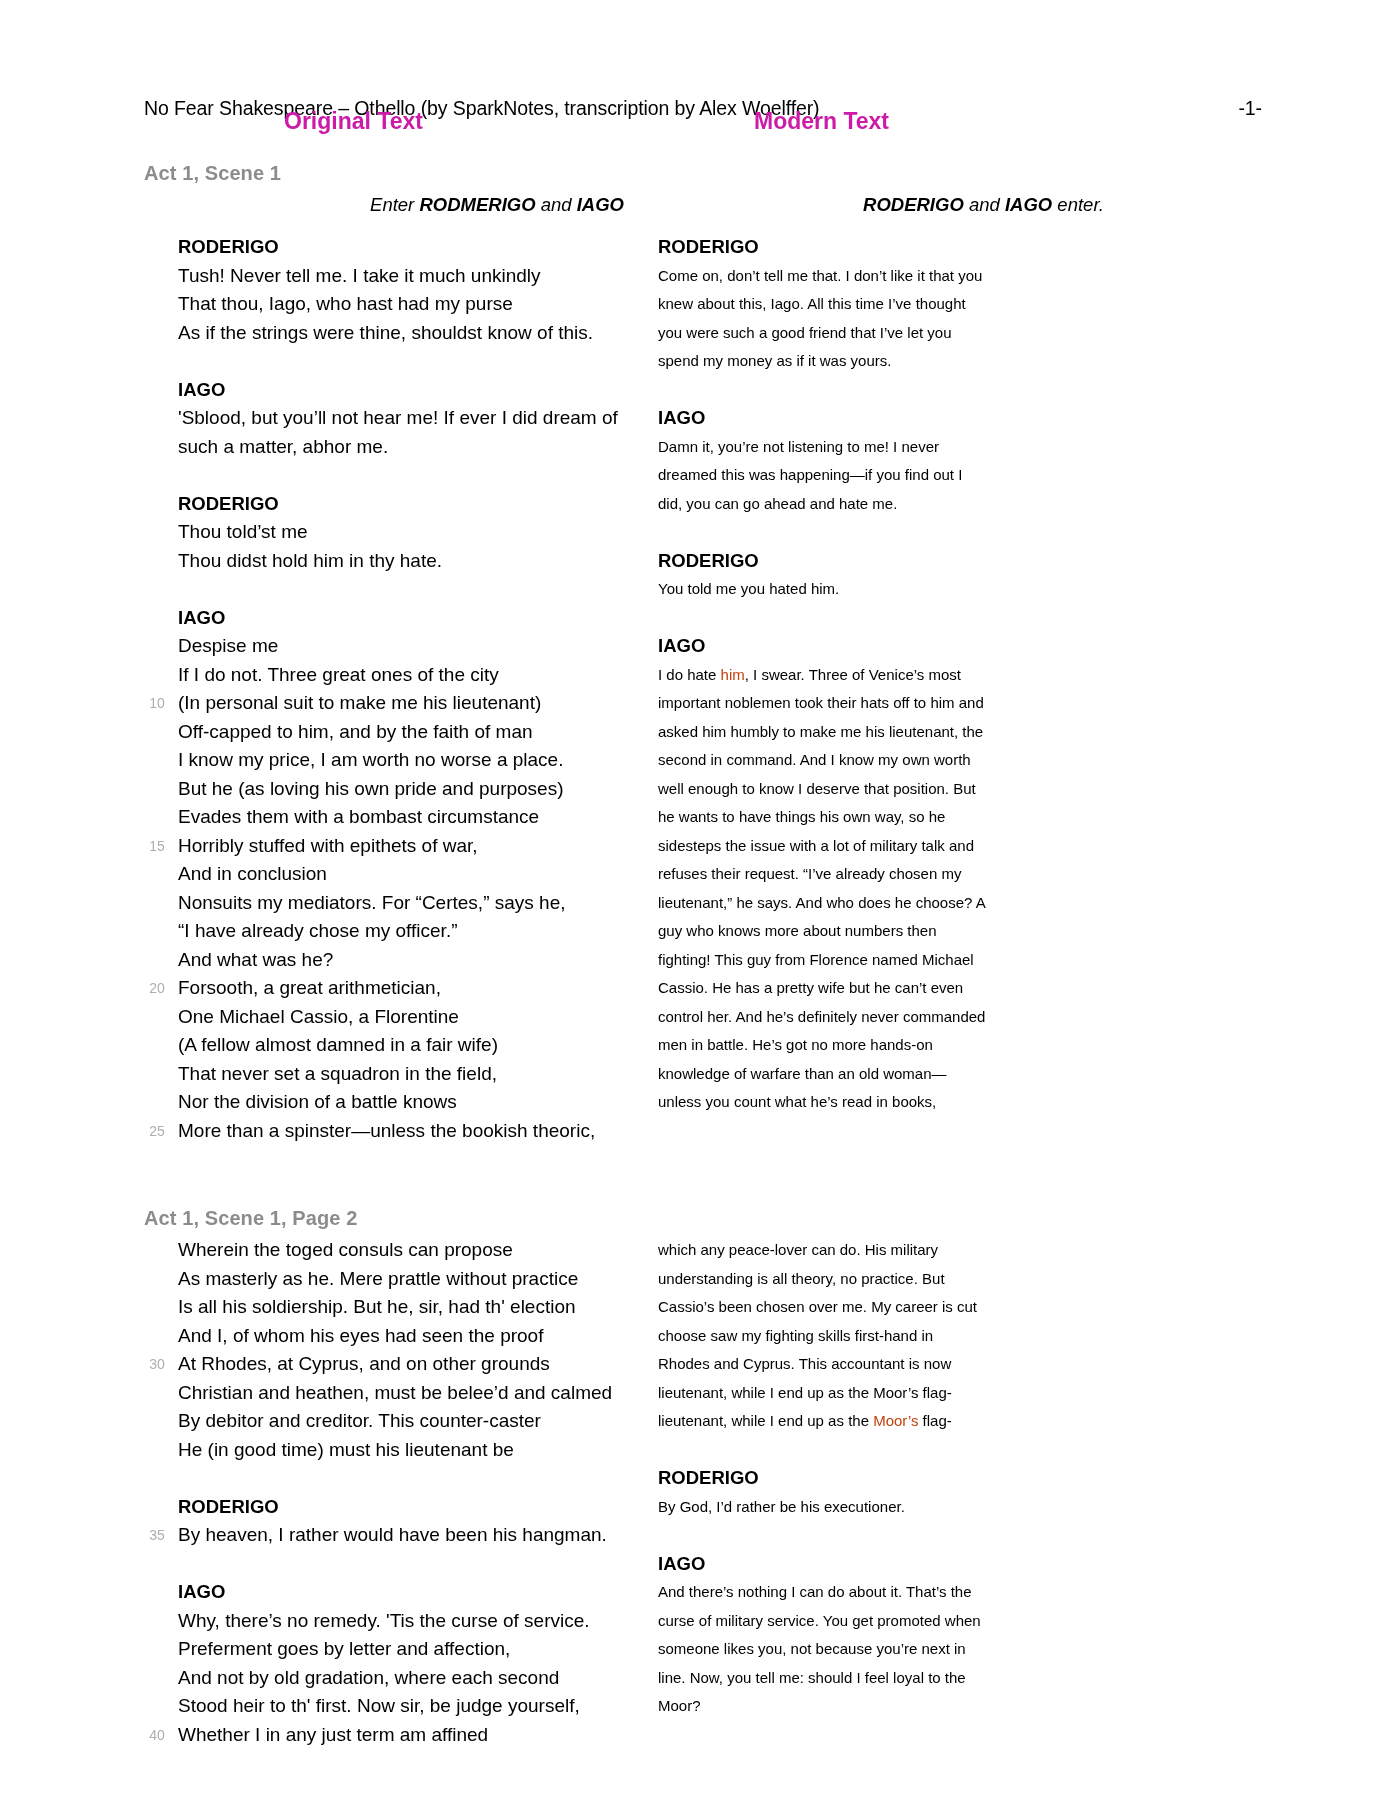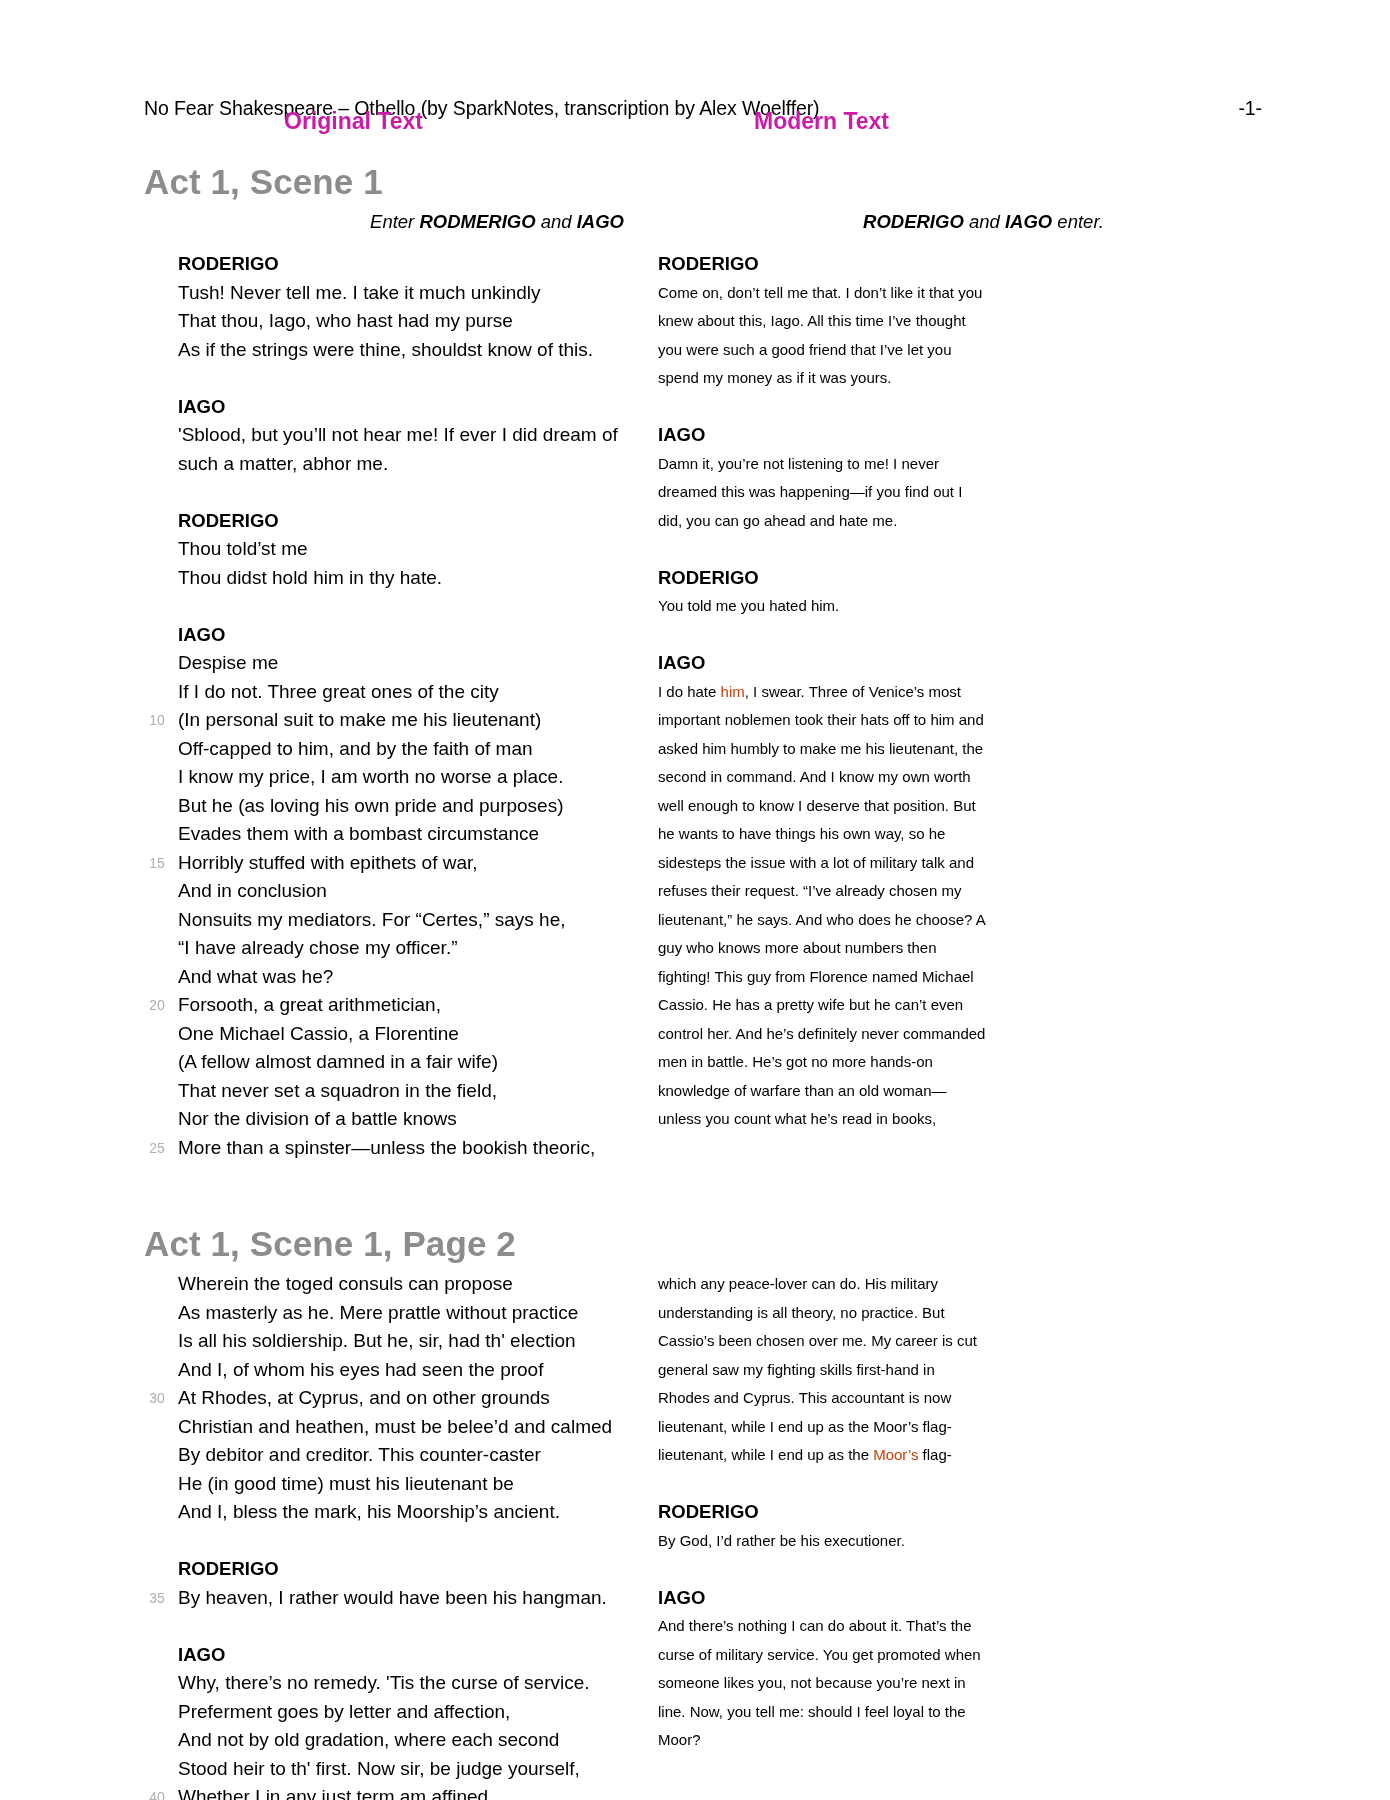--- a/index.html
+++ b/index.html
@@ -57,21 +57,21 @@
   
   .content {
     position: absolute;
     top: 150px;
     left: 144px;
     width: 1120px;
   }
 
   .act-heading {
     color: #8C8C8C;
-    font-size: 35px;
+    font-size: 20px;
     font-weight: bold;
     margin: 12px 0 6px 0;
     letter-spacing: 0.1px;
   }
 
   .section { margin-bottom: 0; }
 
   .columns {
     display: flex;
     flex-direction: row;
@@ -243,21 +243,20 @@
           <div class="col original">
             <div class="speech">
               <div class="line-row"><span class="lnum"></span>Wherein the toged consuls can propose</div>
               <div class="line-row"><span class="lnum"></span>As masterly as he. Mere prattle without practice</div>
               <div class="line-row"><span class="lnum"></span>Is all his soldiership. But he, sir, had th' election</div>
               <div class="line-row"><span class="lnum"></span>And I, of whom his eyes had seen the proof</div>
               <div class="line-row"><span class="lnum">30</span>At Rhodes, at Cyprus, and on other grounds</div>
               <div class="line-row"><span class="lnum"></span>Christian and heathen, must be belee’d and calmed</div>
               <div class="line-row"><span class="lnum"></span>By debitor and creditor. This counter-caster</div>
               <div class="line-row"><span class="lnum"></span>He (in good time) must his lieutenant be</div>
-              <div class="line-row"><span class="lnum"></span>And I, bless the mark, his Moorship’s ancient.</div>
             </div>
             <div class="speech">
               <div class="gap"></div>
               <div class="speaker">RODERIGO</div>
               <div class="line-row"><span class="lnum">35</span>By heaven, I rather would have been his hangman.</div>
             </div>
             <div class="speech">
               <div class="gap"></div>
               <div class="speaker">IAGO</div>
               <div class="line-row"><span class="lnum"></span>Why, there’s no remedy. 'Tis the curse of service.</div>
@@ -265,21 +264,21 @@
               <div class="line-row"><span class="lnum"></span>And not by old gradation, where each second</div>
               <div class="line-row"><span class="lnum"></span>Stood heir to th' first. Now sir, be judge yourself,</div>
               <div class="line-row"><span class="lnum">40</span>Whether I in any just term am affined</div>
             </div>
           </div>
           <div class="col modern">
             <div class="speech">
               <div class="para">which any peace-lover can do. His military</div>
               <div class="para">understanding is all theory, no practice. But</div>
               <div class="para">Cassio’s been chosen over me. My career is cut</div>
-              <div class="para">general saw my fighting skills first-hand in</div>
+              <div class="para">choose saw my fighting skills first-hand in</div>
               <div class="para">Rhodes and Cyprus. This accountant is now</div>
               <div class="para">lieutenant, while I end up as the Moor’s flag-</div>
               <div class="para">lieutenant, while I end up as the <a class="ref" href="#">Moor’s</a> flag-</div>
             </div>
             <div class="speech">
               <div class="gap"></div>
               <div class="speaker">RODERIGO</div>
               <div class="para">By God, I’d rather be his executioner.</div>
             </div>
             <div class="speech">

